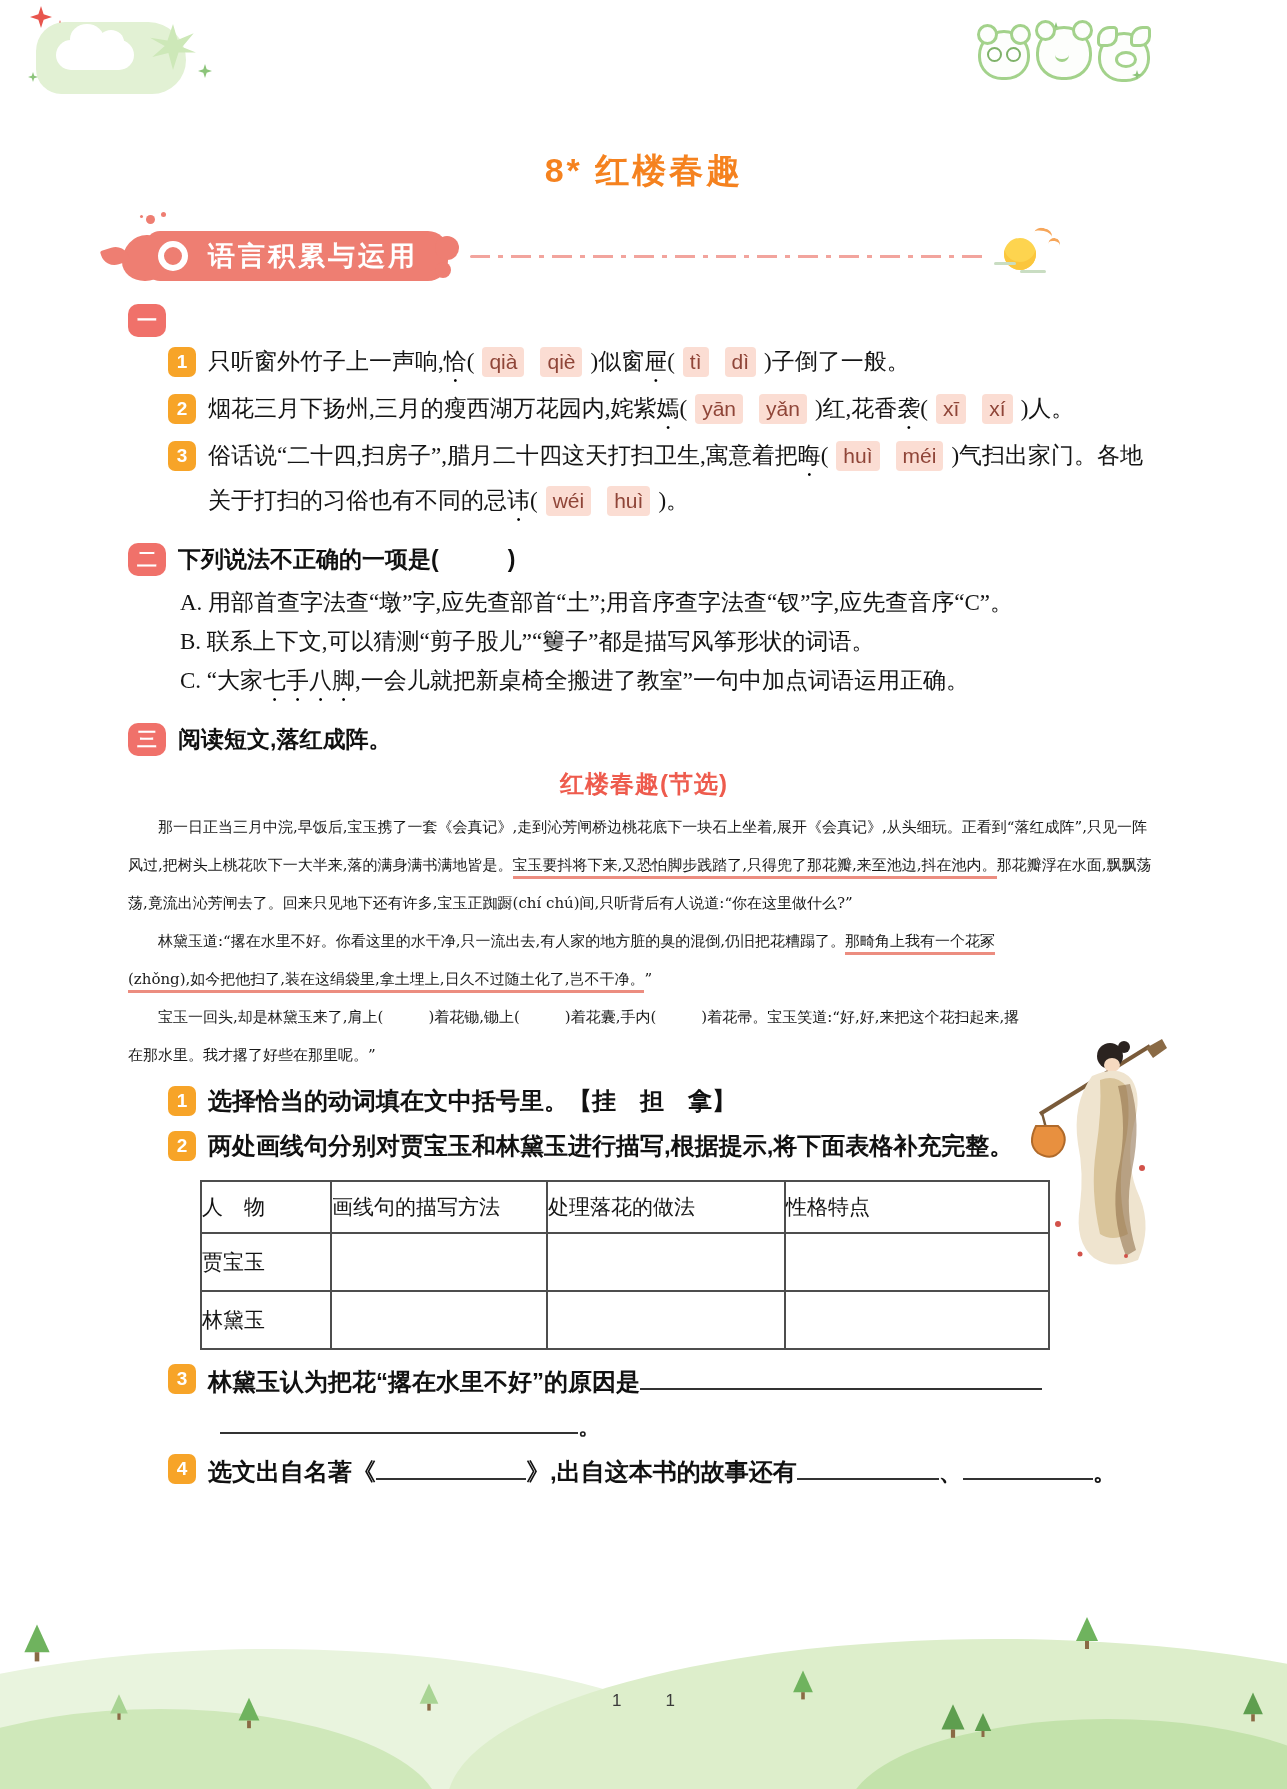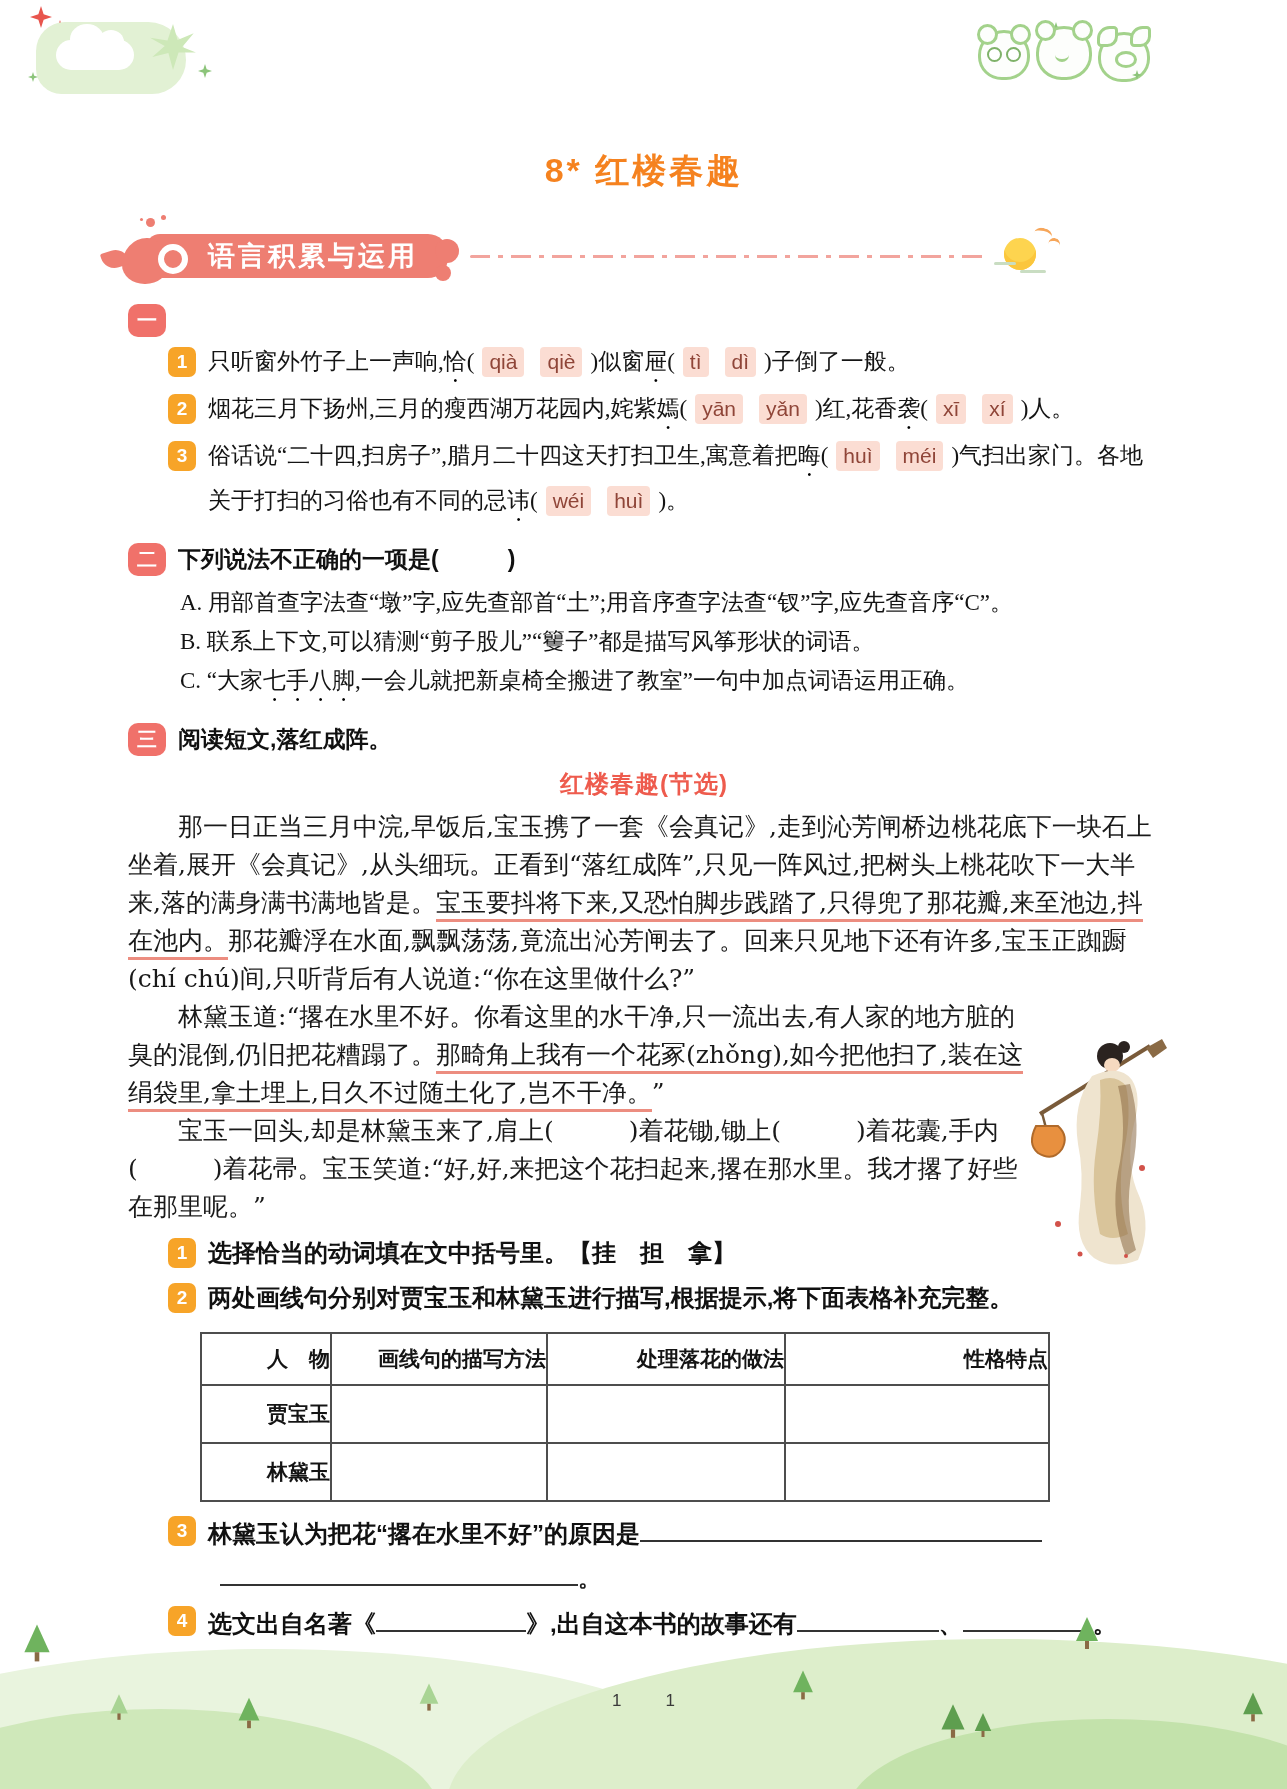--- a/index.html
+++ b/index.html
@@ -39,21 +39,21 @@
   .mstar1{right:100px;top:0;width:12px;height:12px;}
   .mstar2{right:20px;top:48px;width:10px;height:10px;}
 
   
   .content{position:absolute;left:128px;top:148px;width:1032px;}
 
   .page-title{text-align:center;font-size:34px;font-weight:bold;color:#f5821f;letter-spacing:3px;margin:0 0 30px 0;}
 
   
   .banner-row{display:flex;align-items:center;height:64px;margin:6px 0 10px 0;}
-  .pill{position:relative;display:inline-flex;align-items:center;height:44px;background:#ee7e72;
+  .pill{position:relative;display:inline-flex;align-items:center;height:50px;background:#ee7e72;
         border-radius:14px 20px 20px 14px;padding:0 30px 0 62px;flex:0 0 auto;margin-left:18px;}
   .pill::before{content:"";position:absolute;left:-24px;top:4px;width:46px;height:46px;background:#ee7e72;
         border-radius:55% 45% 50% 50%/60% 60% 42% 42%;}
   .pill::after{content:"";position:absolute;right:-11px;top:5px;width:24px;height:24px;background:#ee7e72;border-radius:50%;
         box-shadow:-4px 22px 0 -4px #ee7e72;}
   .pill .tail{position:absolute;left:-44px;top:16px;width:26px;height:18px;background:#ee7e72;
         border-radius:2px 14px 2px 14px;transform:rotate(-18deg);}
   .pill .eye{position:absolute;left:12px;top:10px;width:18px;height:18px;border:6px solid #ffffff;border-radius:50%;}
   .pill .spout{position:absolute;left:0px;top:-16px;width:9px;height:9px;background:#ee7e72;border-radius:50%;
         box-shadow:13px -5px 0 -2px #ee7e72,-9px -3px 0 -3px #ee7e72;}
@@ -83,36 +83,36 @@
   .py{display:inline-block;background:#fbddd3;color:#8f4538;border-radius:4px;padding:0 7px;margin:0 8px;
       font-family:"Liberation Sans",sans-serif;font-size:21px;line-height:30px;}
   .dot{-webkit-text-emphasis:filled dot #000;text-emphasis:filled dot #000;
        -webkit-text-emphasis-position:under right;text-emphasis-position:under right;}
 
   .opt{margin:2px 0 2px 52px;font-family:"Liberation Serif",serif;font-size:23px;line-height:37px;color:#141414;}
 
   
   .passage{position:relative;margin-top:4px;}
   .p-title{text-align:center;color:#ee5b4d;font-size:24px;font-weight:bold;margin:10px 0 8px 0;letter-spacing:1px;}
-  .passage p{margin:0;font-family:"DejaVu Serif",serif;font-size:25px;line-height:38px;text-indent:2em;color:#191919;}
+  .passage p{margin:0;font-family:"DejaVu Serif",serif;font-size:15px;line-height:38px;text-indent:2em;color:#191919;}
   .p-narrow{padding-right:128px;}
   .ul{border-bottom:3px solid #ec8d80;padding-bottom:2px;}
   .daiyu{position:absolute;right:-12px;top:250px;width:150px;height:255px;}
 
   
   .sub{display:flex;align-items:flex-start;margin:8px 0 4px 40px;}
   .sub .stext{flex:1;font-size:24px;font-weight:bold;line-height:37px;color:#111;display:flex;flex-wrap:wrap;align-items:baseline;}
   .blank{display:inline-block;border-bottom:2px solid #333;height:28px;}
   .fill{flex:1;border-bottom:2px solid #333;height:28px;margin-right:118px;}
   .cont-line{margin:0 0 6px 92px;font-size:23px;font-weight:bold;display:flex;align-items:baseline;}
 
   
   .rtable{border-collapse:collapse;margin:16px 0 10px 72px;table-layout:fixed;
           font-family:"DejaVu Serif",serif;font-size:21px;color:#141414;}
-  .rtable th,.rtable td{border:2px solid #4d4d4d;font-weight:bold;text-align:right;padding:0;}
+  .rtable th,.rtable td{border:2px solid #4d4d4d;font-weight:normal;text-align:left;padding:0;}
   .rtable th{height:50px;}
   .rtable td{height:56px;}
   .c0{width:128px;} .c1{width:214px;border-radius:7px;} .c2{width:236px;} .c3{width:262px;}
 
   
   .hills{position:absolute;left:0;bottom:0;width:1287px;height:230px;pointer-events:none;}
   .hill{position:absolute;border-radius:50%;}
   .h1{left:-220px;bottom:-160px;width:980px;height:300px;background:#e9f4de;}
   .h2{right:-260px;bottom:-180px;width:1100px;height:330px;background:#ddeecb;}
   .h3{left:-120px;bottom:-130px;width:560px;height:210px;background:#cfe8ba;}

